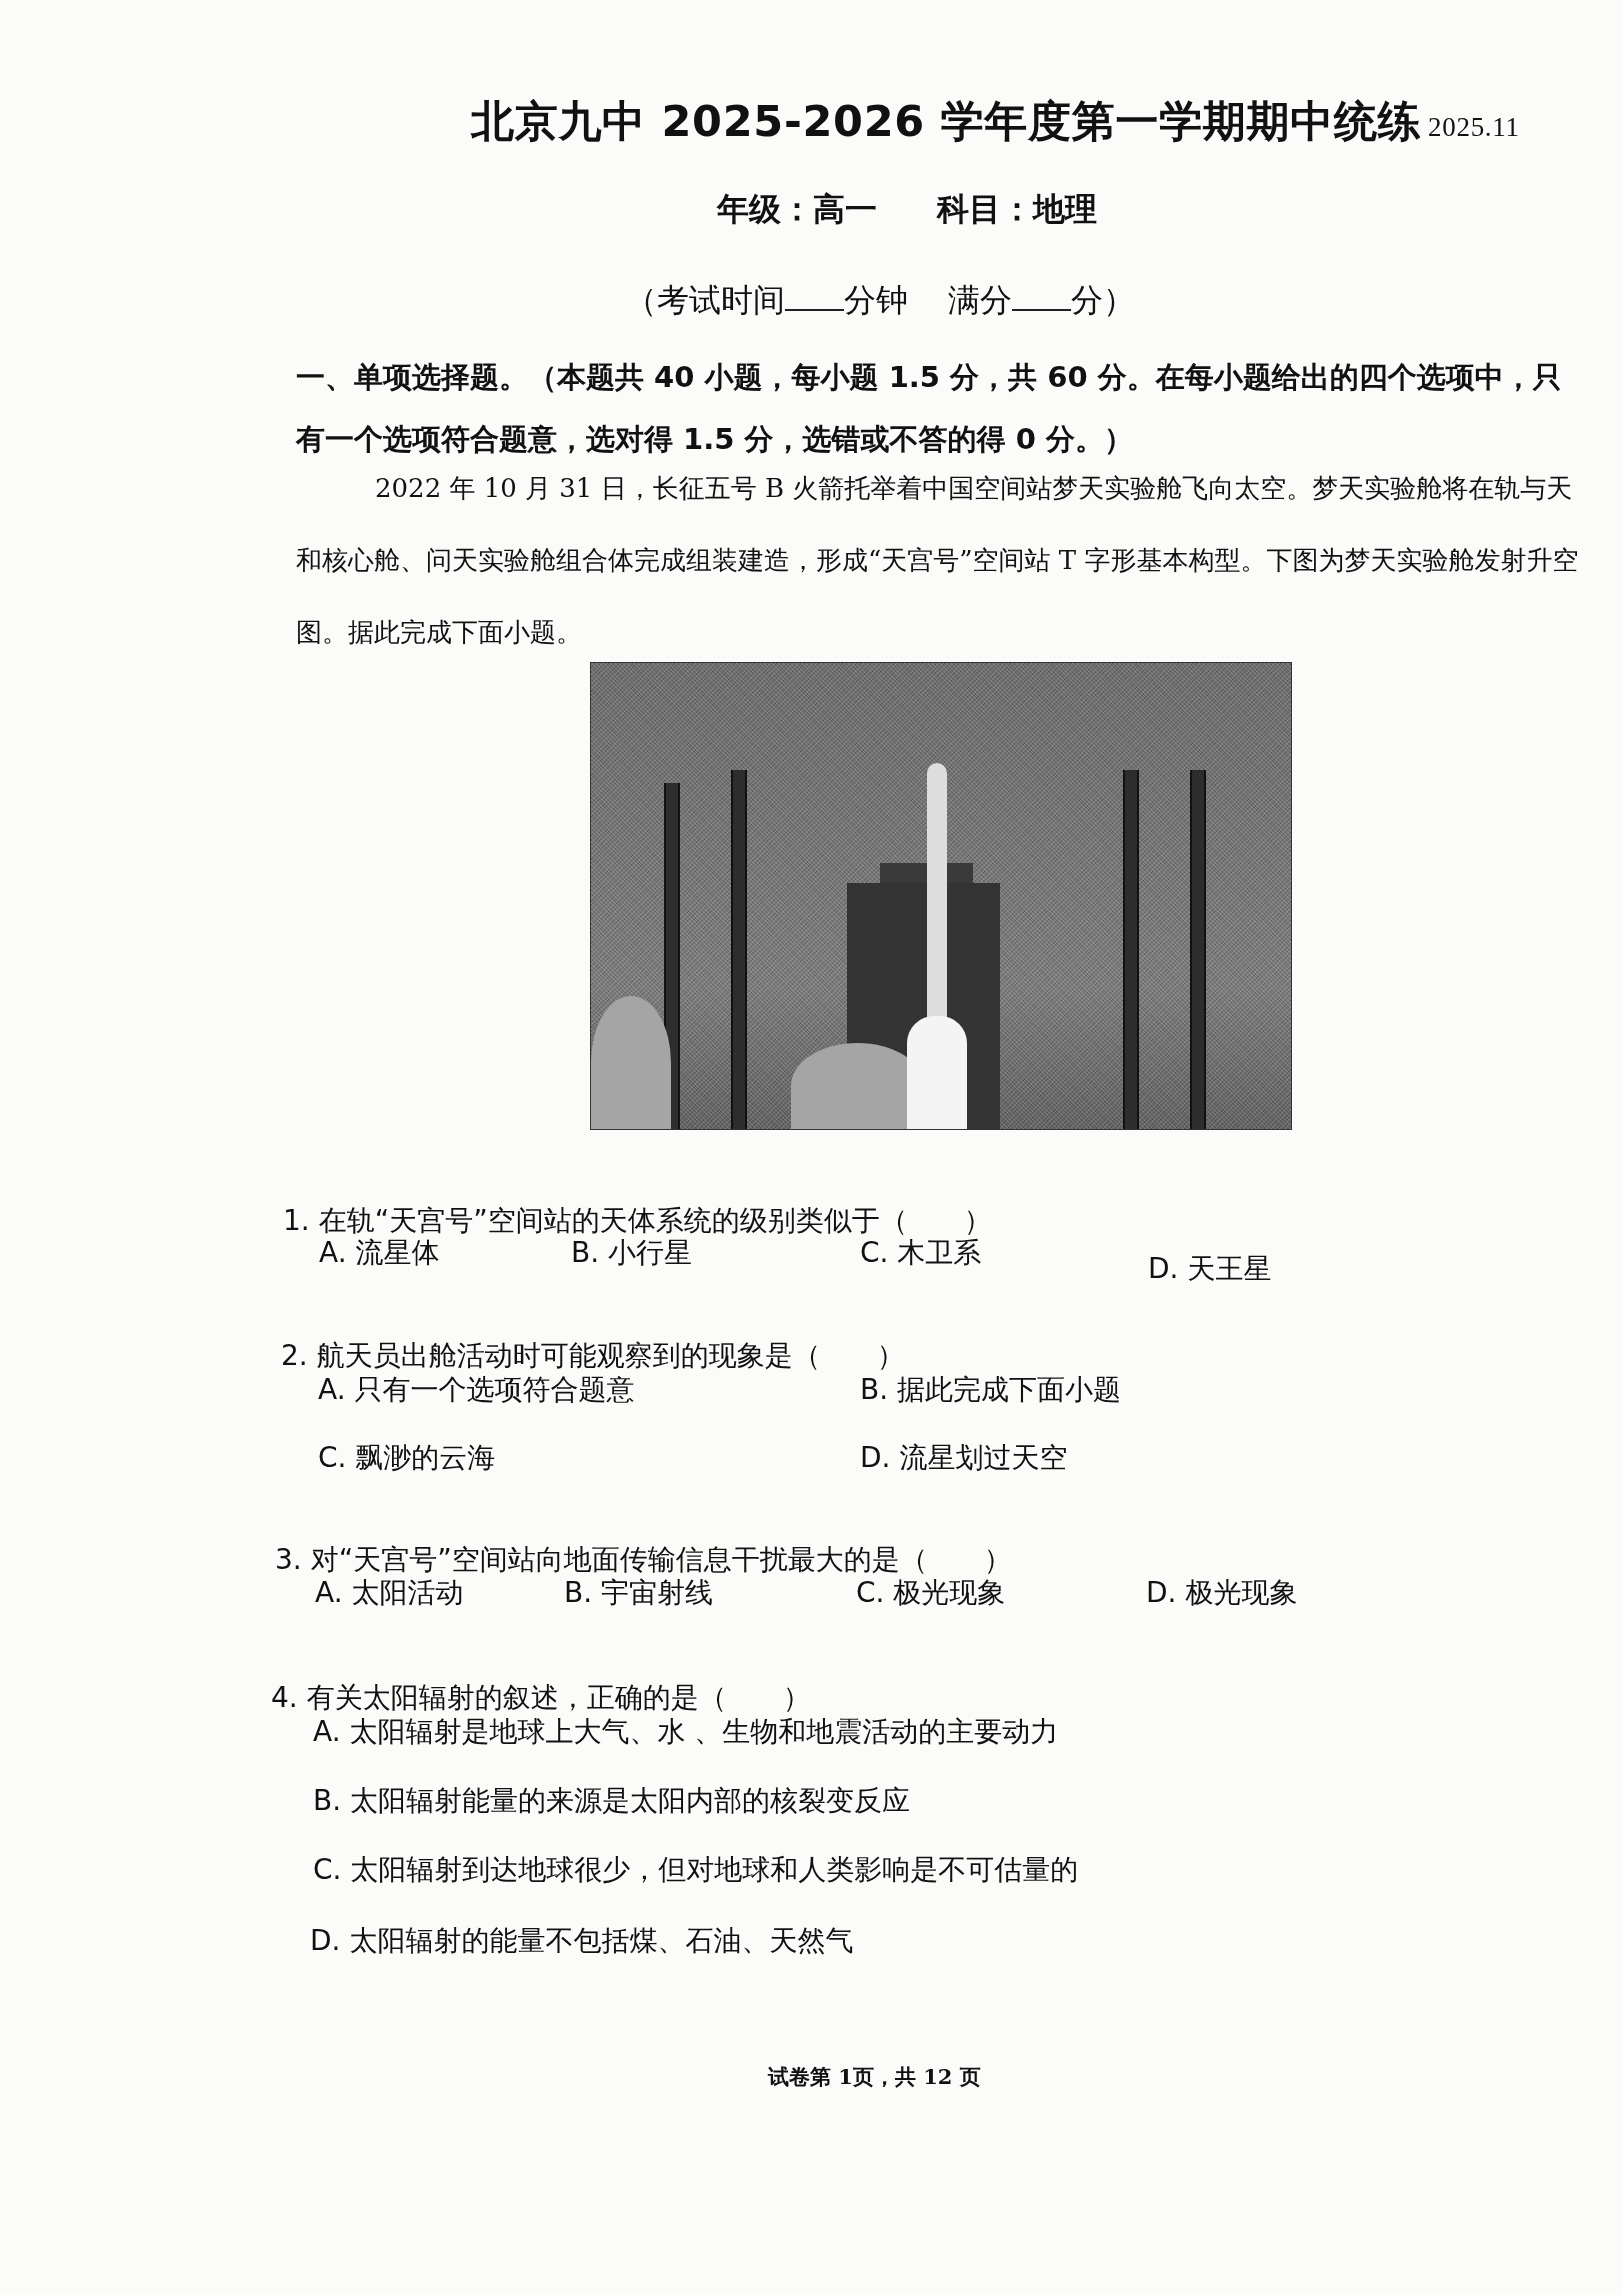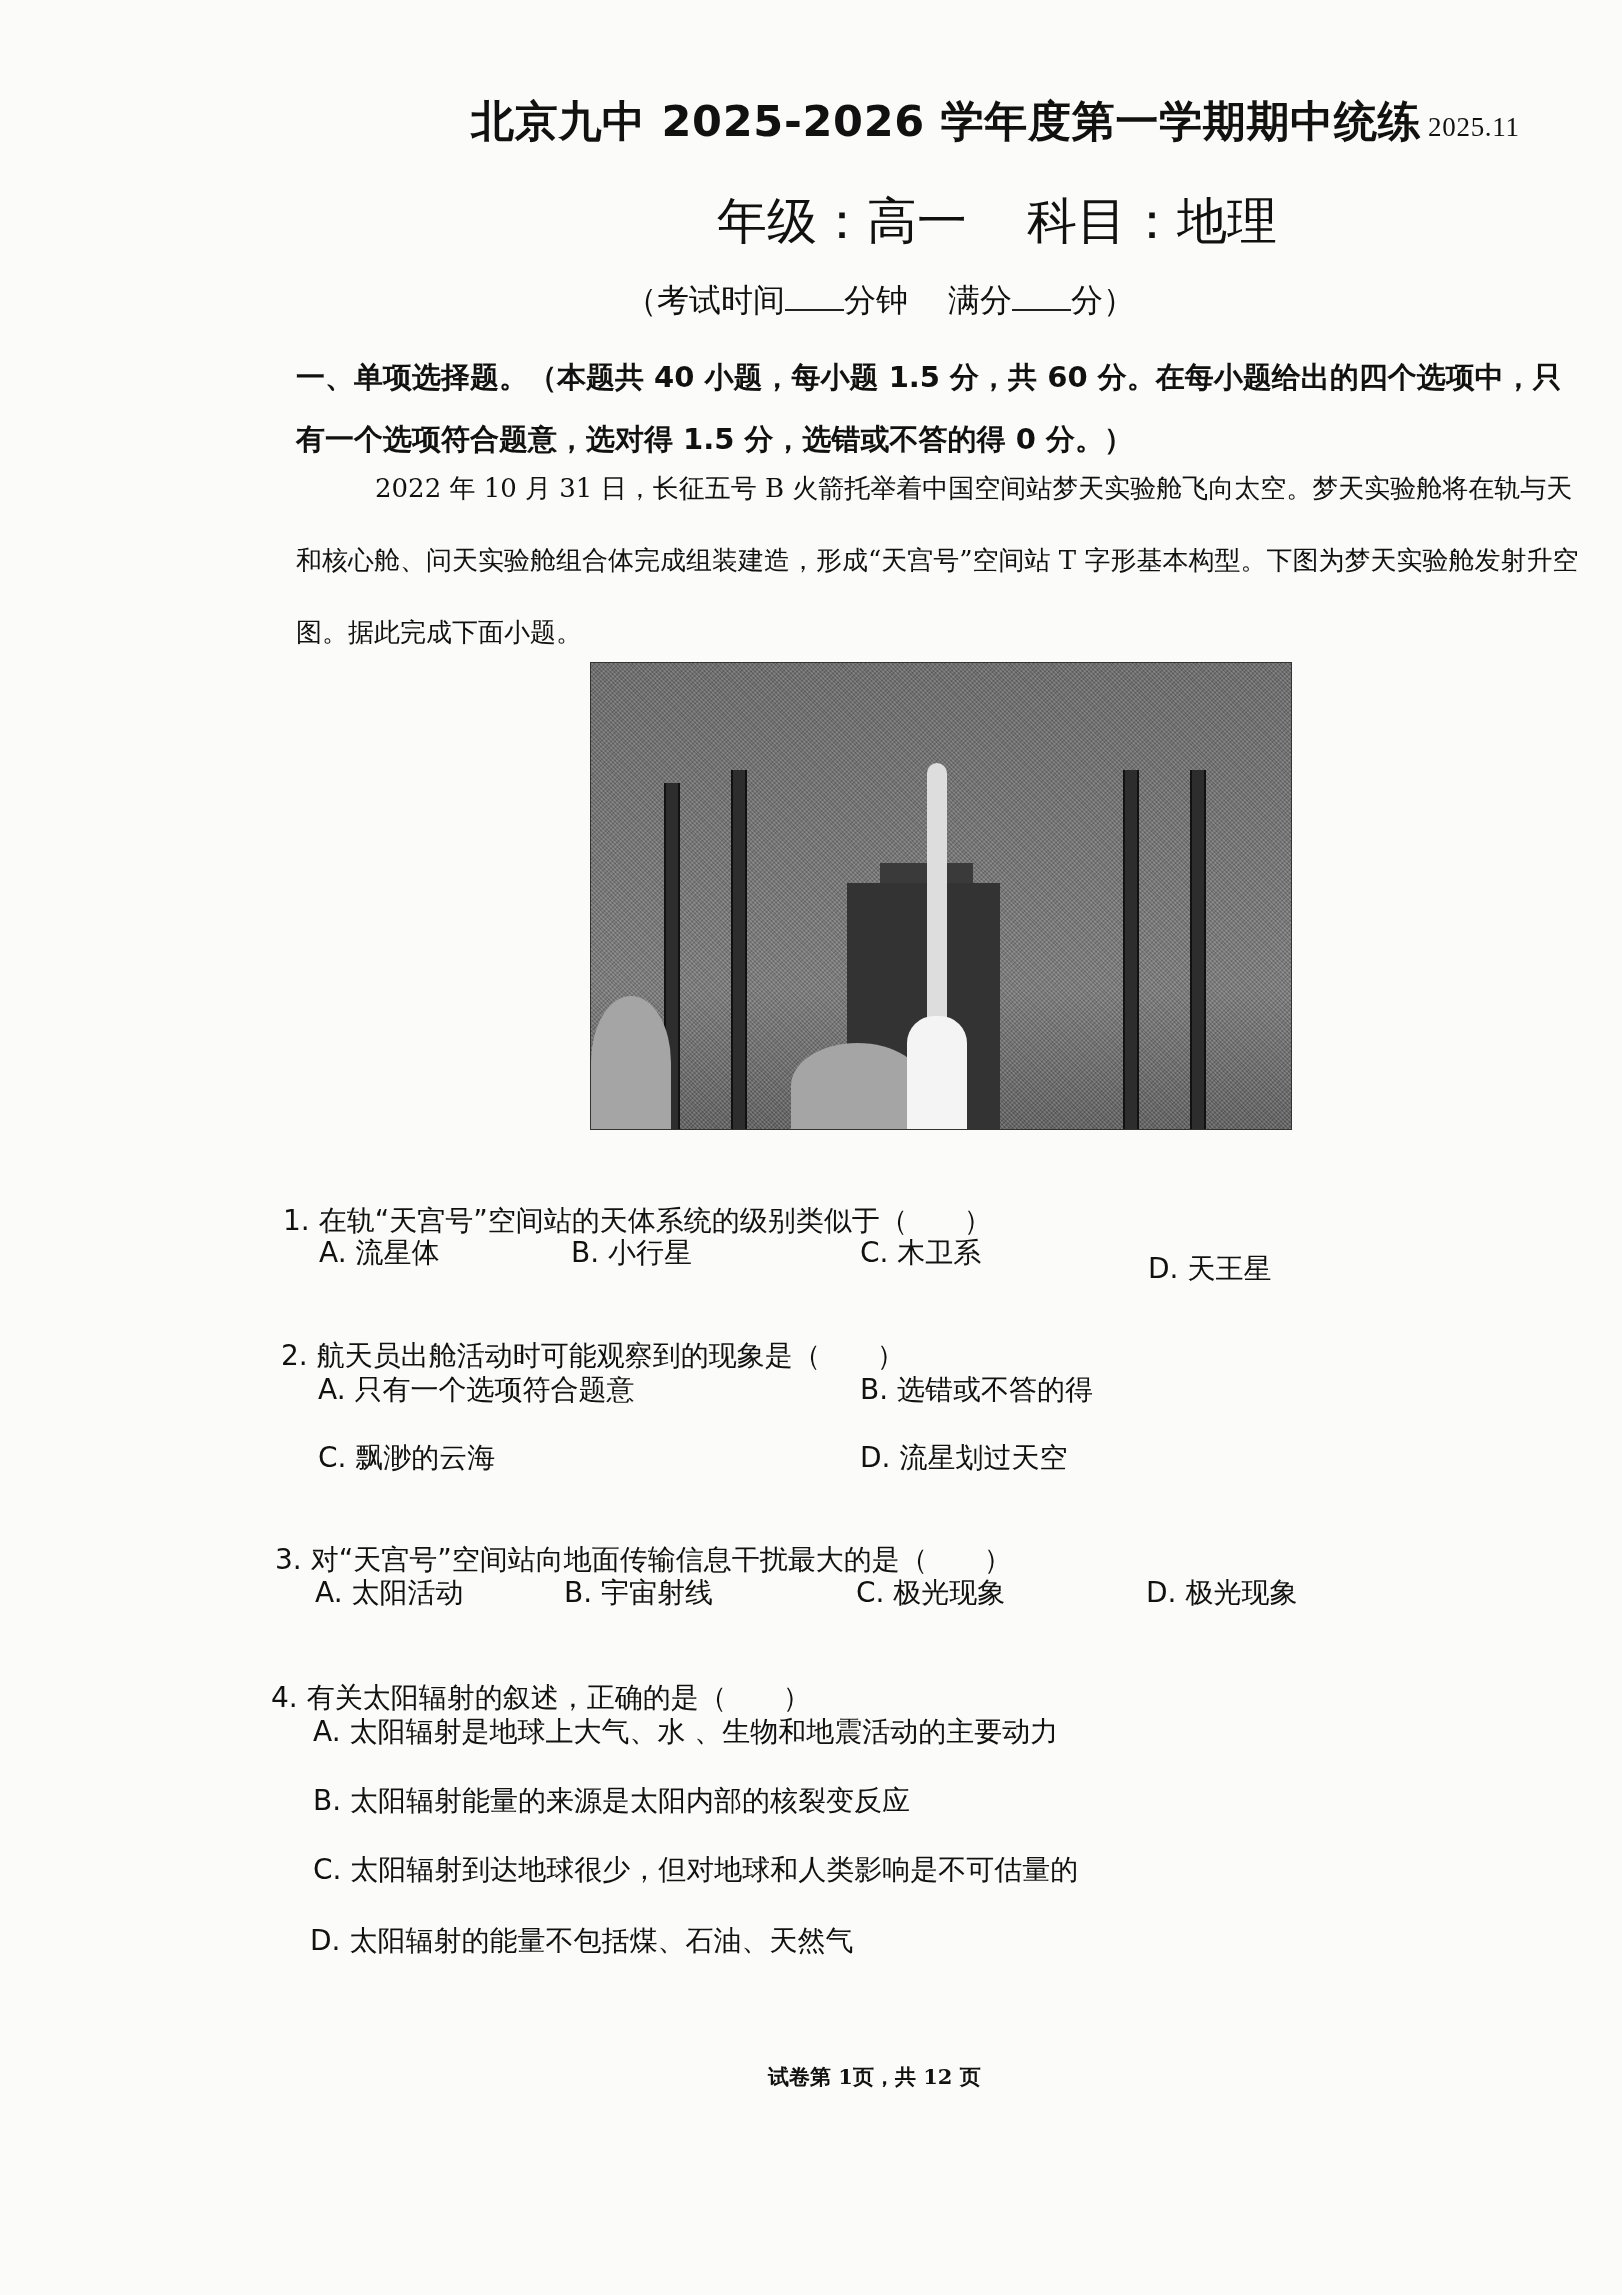--- a/index.html
+++ b/index.html
@@ -4,21 +4,21 @@
 <style>
   html, body { margin: 0; padding: 0; }
   body {
     width: 1622px; height: 2295px; position: relative; overflow: hidden;
     background: #fbfbfa; color: #111;
     font-family: "DejaVu Sans", "Liberation Sans", sans-serif;
   }
   .abs { position: absolute; white-space: nowrap; }
   .title { left: 471px; top: 93px; font-size: 43px; font-weight: bold; letter-spacing: 0.7px; }
   .title .date { font-size: 27px; font-weight: normal; font-family: "Liberation Serif", serif; margin-left: 6.7px; }
-  .subtitle { left: 717px; top: 188px; font-size: 50px; font-weight: normal; }
+  .subtitle { left: 717px; top: 188px; font-size: 32px; font-weight: bold; }
   .subtitle .gap { display: inline-block; width: 60px; }
   .examinfo { left: 625px; top: 279px; font-size: 32px; }
   .blank { display: inline-block; width: 59px; border-bottom: 2px solid #222; height: 29px; vertical-align: baseline; }
   .sp { display: inline-block; width: 40px; }
   .section { left: 296px; top: 346px; width: 1291px; font-size: 29px; font-weight: bold; line-height: 62px; white-space: normal; }
   .passage { left: 296px; top: 452px; width: 1294px; font-size: 26px; line-height: 72px; white-space: normal; font-family: "DejaVu Serif", "Liberation Serif", serif; text-indent: 79px; }
   .photo {
     left: 590px; top: 662px; width: 700px; height: 466px;
     background:
       repeating-linear-gradient(45deg, rgba(255,255,255,0.08) 0 1.3px, rgba(0,0,0,0.08) 1.3px 2.7px),
@@ -74,21 +74,21 @@
 </div>
 <div class="abs opt" style="left:319px;top:1234px"><span>A.</span> <span>流星体</span></div>
 <div class="abs opt" style="left:571px;top:1234px"><span>B.</span> <span>小行星</span></div>
 <div class="abs opt" style="left:860px;top:1234px"><span>C.</span> <span>木卫系</span></div>
 <div class="abs opt" style="left:1148px;top:1250px"><span>D.</span> <span>天王星</span></div>
 
 <div class="abs q" style="left:281px;top:1301px">
   <span>2.</span>&nbsp;<span>航天员出舱活动时可能观察到的现象是（　　）</span>
 </div>
 <div class="abs opt" style="left:318px;top:1371px"><span>A.</span> <span>只有一个选项符合题意</span></div>
-<div class="abs opt" style="left:860px;top:1371px"><span>B.</span> <span>选错或不答的得</span></div>
+<div class="abs opt" style="left:860px;top:1371px"><span>B.</span> <span>据此完成下面小题</span></div>
 <div class="abs opt" style="left:318px;top:1439px"><span>C.</span> <span>飘渺的云海</span></div>
 <div class="abs opt" style="left:860px;top:1439px"><span>D.</span> <span>流星划过天空</span></div>
 
 <div class="abs q" style="left:275px;top:1505px">
   <span>3.</span>&nbsp;<span>对“天宫号”空间站向地面传输信息干扰最大的是（　　）</span>
 </div>
 <div class="abs opt" style="left:315px;top:1574px"><span>A.</span> <span>太阳活动</span></div>
 <div class="abs opt" style="left:564px;top:1574px"><span>B.</span> <span>宇宙射线</span></div>
 <div class="abs opt" style="left:856px;top:1574px"><span>C.</span> <span>极光现象</span></div>
 <div class="abs opt" style="left:1146px;top:1574px"><span>D.</span> <span>极光现象</span></div>

